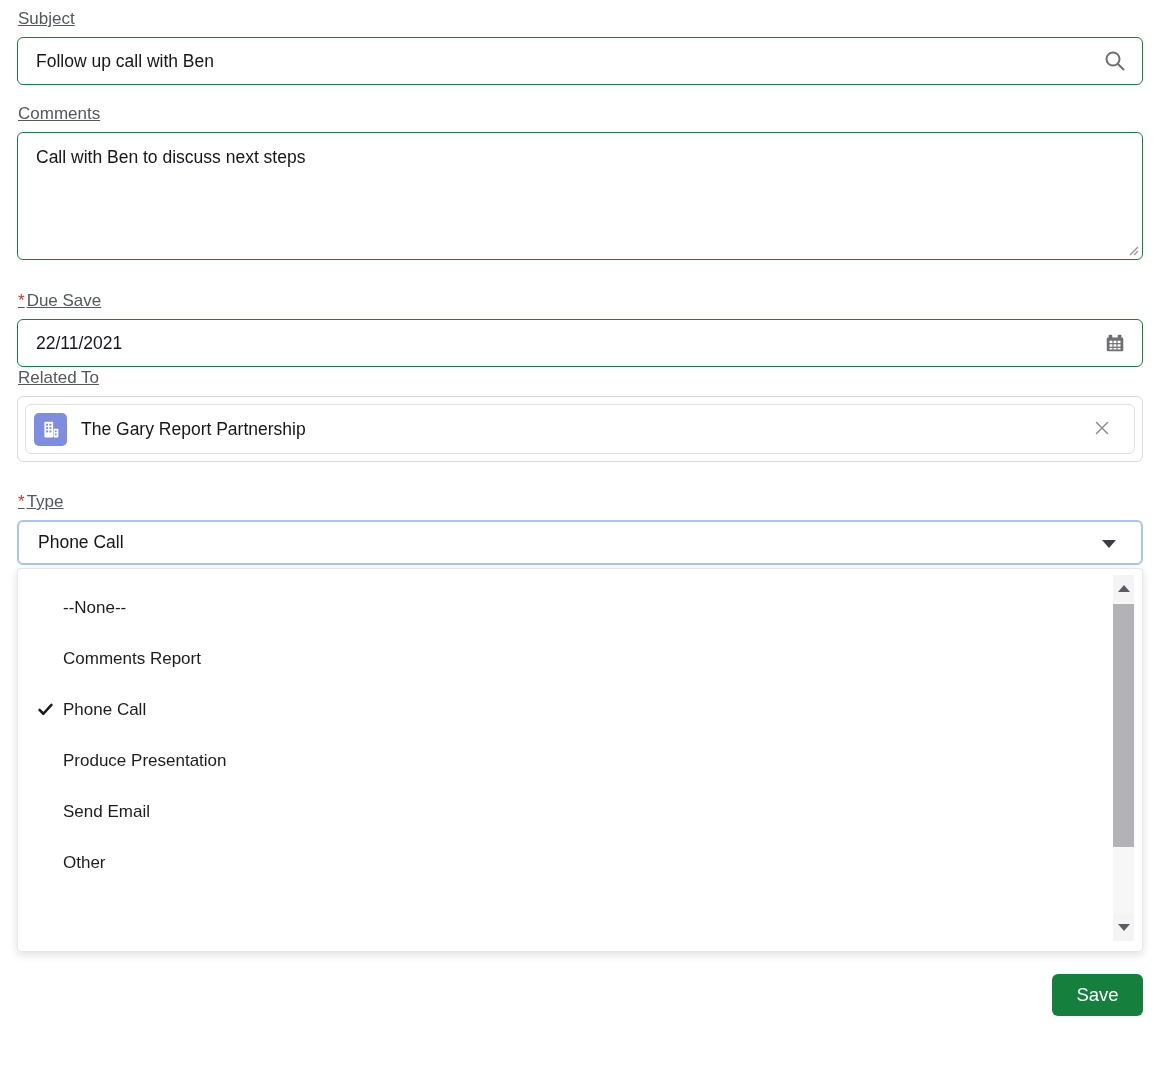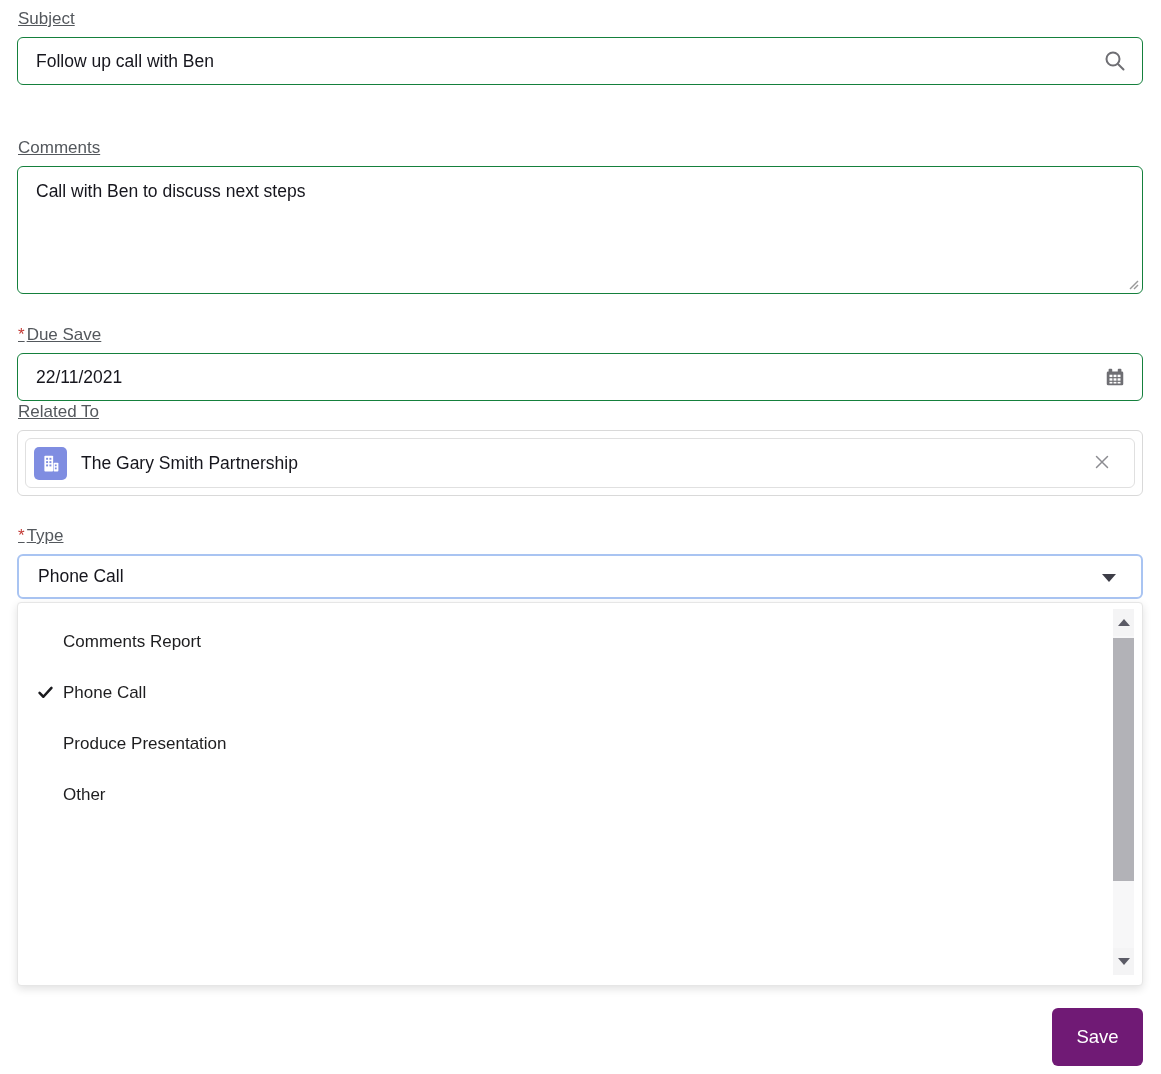--- a/index.html
+++ b/index.html
@@ -22,21 +22,21 @@
     width: 100%; height: 48px; border: 1px solid #15803d; border-radius: 6px;
     padding: 0 52px 0 18px; font-size: 17.5px; color: #16161d;
     font-family: "Liberation Sans", sans-serif; background: #fff; outline: none;
   }
   .icon-right {
     position: absolute; right: 16px; top: 50%; transform: translateY(-50%);
     width: 24px; height: 24px; display: flex; align-items: center; justify-content: center;
     cursor: pointer;
   }
 
-  .gap-comments { margin-top: 52px; }
+  .gap-comments { margin-top: 18px; }
   .gap-duedate { margin-top: 26px; }
   .gap-related { }
   .gap-type { margin-top: 29px; }
 
   textarea.ctl {
     height: 128px; padding: 13px 18px; resize: none; line-height: 22px;
   }
   .resize-handle {
     position: absolute; right: 3px; bottom: 7px; width: 14px; height: 14px;
     cursor: nwse-resize;
@@ -103,21 +103,21 @@
     width: 0; height: 0; border-left: 6px solid transparent;
     border-right: 6px solid transparent; border-top: 7px solid #5b5b66;
   }
   .sb-thumb {
     position: absolute; left: 0; right: 0; top: 29px; height: 243px;
     background: #b2b2b7; cursor: pointer;
   }
 
   .footer { display: flex; justify-content: flex-end; margin-top: 22px; }
   .save-btn {
-    width: 91px; height: 58px; background: #701a75; color: #ffffff;
+    width: 91px; height: 42px; background: #15803d; color: #ffffff;
     border: none; border-radius: 6px; font-size: 18.5px;
     font-family: "Liberation Sans", sans-serif; cursor: pointer;
   }
 </style>
 </head>
 <body>
 
 <div class="container">
 
   <label class="field-label">Subject</label>
@@ -179,51 +179,57 @@
               <rect x="10.8" y="5.5" width="2.2" height="2.2"></rect>
             <rect x="7" y="9.3" width="2.2" height="2.2"></rect>
               <rect x="10.8" y="9.3" width="2.2" height="2.2"></rect>
             <rect x="7" y="13.1" width="2.2" height="2.2"></rect>
               <rect x="10.8" y="13.1" width="2.2" height="2.2"></rect>
             <rect x="17" y="13.1" width="2" height="2"></rect>
               <rect x="17" y="16.6" width="2" height="2"></rect>
           </g>
         </svg>
       </span>
-      <span class="pill-label">The Gary Smith Partnership</span>
+      <span class="pill-label">The Gary Report Partnership</span>
       <button class="pill-remove">
         <span>
           <svg width="22" height="22" viewBox="0 0 24 24">
             <path d="M6 6 L18 18 M18 6 L6 18" stroke="#8c8c91" stroke-width="1.6" stroke-linecap="round"></path>
           </svg>
         </span>
       </button>
     </div>
   </div>
 
   <label class="field-label gap-type"><span class="req">*</span><span>Type</span></label>
   <div class="combobox">
     <span class="combobox-value">Phone Call</span>
     <span class="chevron-down"></span>
   </div>
 
   <div class="dropdown">
     <div class="opt">
+      <span>--None--</span>
+    </div>
+    <div class="opt">
       <span>Comments Report</span>
     </div>
     <div class="opt">
       <span class="check">
         <svg width="17" height="17" viewBox="0 0 20 20">
           <path d="M3 10.5 L7.5 15 L17 4.5" fill="none" stroke="#1a1a1e" stroke-width="3" stroke-linecap="round" stroke-linejoin="round"></path>
         </svg>
       </span>
       <span>Phone Call</span>
     </div>
     <div class="opt">
       <span>Produce Presentation</span>
+    </div>
+    <div class="opt">
+      <span>Send Email</span>
     </div>
     <div class="opt">
       <span>Other</span>
     </div>
 
     <div class="scrollbar">
       <div class="sb-btn up">
         <span class="tri-up"></span>
       </div>
       <div class="sb-thumb"></div>

